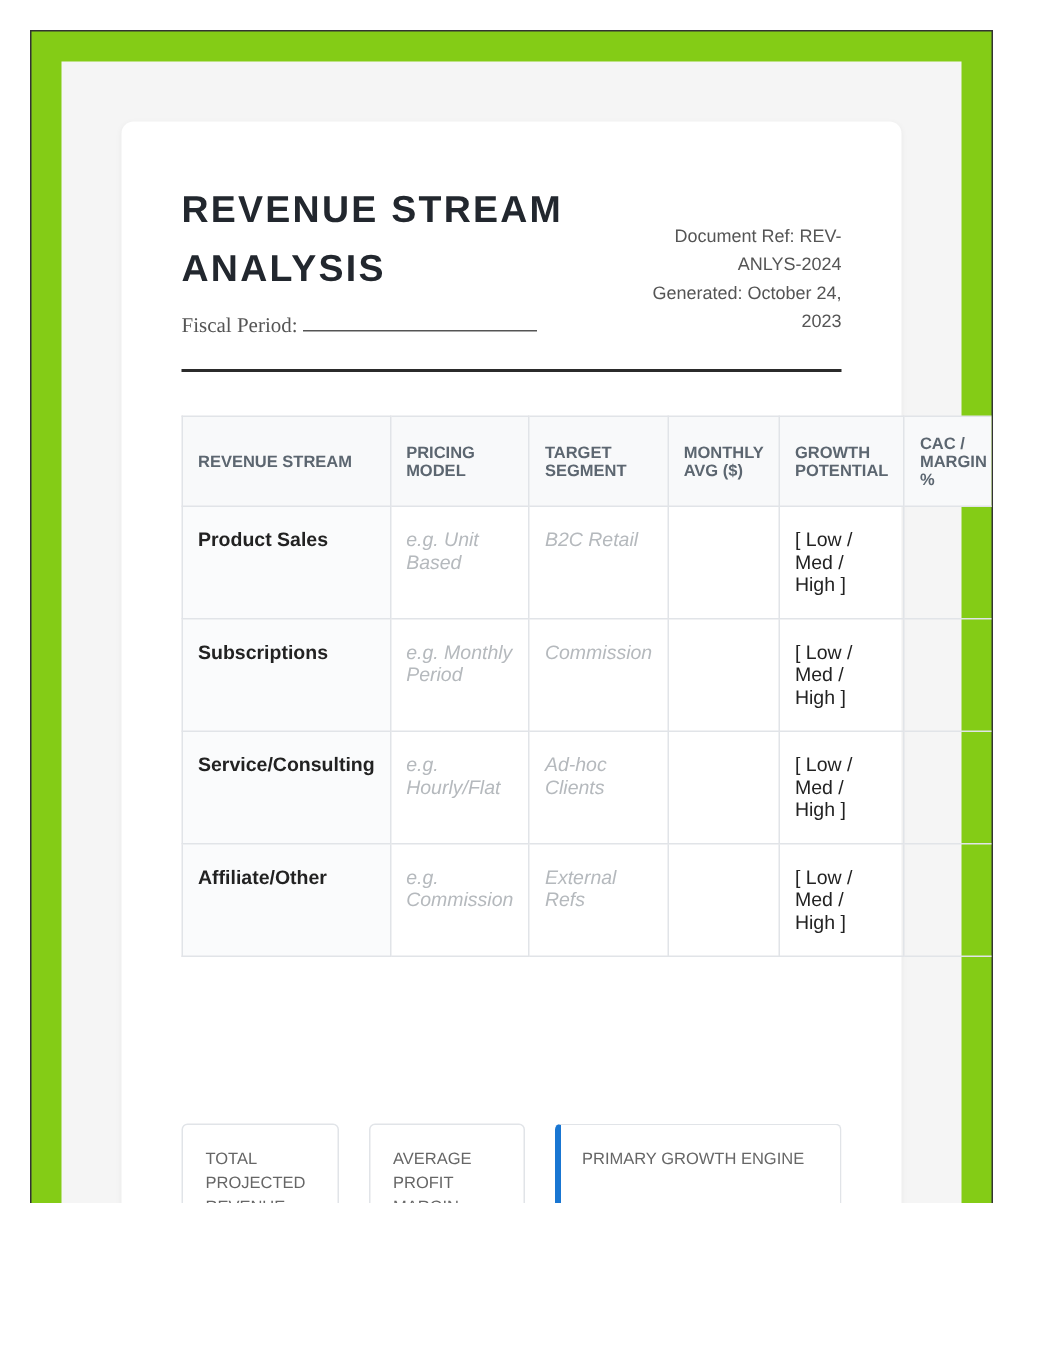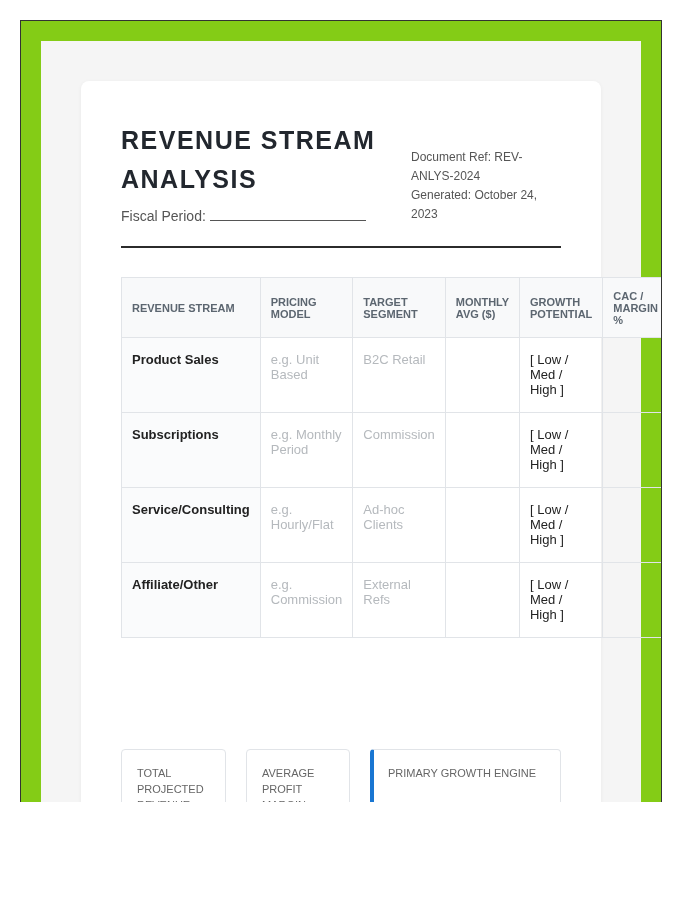--- a/index.html
+++ b/index.html
@@ -18,38 +18,38 @@
     box-shadow: 0 1px 4px rgba(0,0,0,0.05);
   }
   .card-inner { position: absolute; left: 40px; top: 40px; width: 440px; }
 
   .header { position: relative; height: 125px; border-bottom: 2px solid #2b2b2b; }
   .title {
     position: absolute; left: 0; top: 0; width: 260px;
     font-size: 25px; font-weight: bold; letter-spacing: 1.5px; line-height: 39px;
     color: #22272e; text-transform: uppercase;
   }
-  .fiscal { position: absolute; left: 0; top: 85px; font-size: 14px; color: #555; }
+  .fiscal { position: absolute; left: 0; top: 85px; font-size: 14px; color: #555; font-family: Liberation Serif, serif; }
   .fiscal .line { display: inline-block; width: 156px; border-bottom: 1px solid #555; height: 14px; vertical-align: baseline; margin-left: 4px; }
   .meta {
-    position: absolute; right: 0; top: 27px; width: 150px; 
+    position: absolute; right: 0; top: 27px; width: 150px; text-align: right;
     font-size: 12px; line-height: 19px; color: #555;
   }
 
   table.streams {
     position: absolute; left: 0; top: 156px; border-collapse: collapse; table-layout: fixed;
   }
   table.streams th, table.streams td { border: 1px solid #e1e4e8; vertical-align: top; text-align: left; }
   table.streams th {
     background: #f8f9fa; color: #5c6670; font-size: 11px; font-weight: bold;
     text-transform: uppercase; padding: 0 10px; height: 59px; vertical-align: middle; line-height: 12px;
   }
   table.streams td { height: 75px; padding: 14px 10px 0 10px; font-size: 13px; line-height: 15px; box-sizing: border-box; }
   td.stream-name { font-weight: bold; color: #222; background: #fafbfc; }
-  td.placeholder { color: #b5b9bd; }
+  td.placeholder { font-style: italic; color: #b5b9bd; }
   td.growth { color: #222; }
   td.empty, th.cac { }
   td.cac-cell { background: transparent; }
 
   .summary { position: absolute; left: 0; top: 628px; width: 440px; height: 80px; }
   .sum-card {
     position: absolute; top: 0; height: 80px; background: #fff;
     border: 1px solid #e1e4e8; border-radius: 4px; box-sizing: border-box;
     padding: 15px 15px; font-size: 11px; line-height: 16px; color: #666; text-transform: uppercase;
   }

